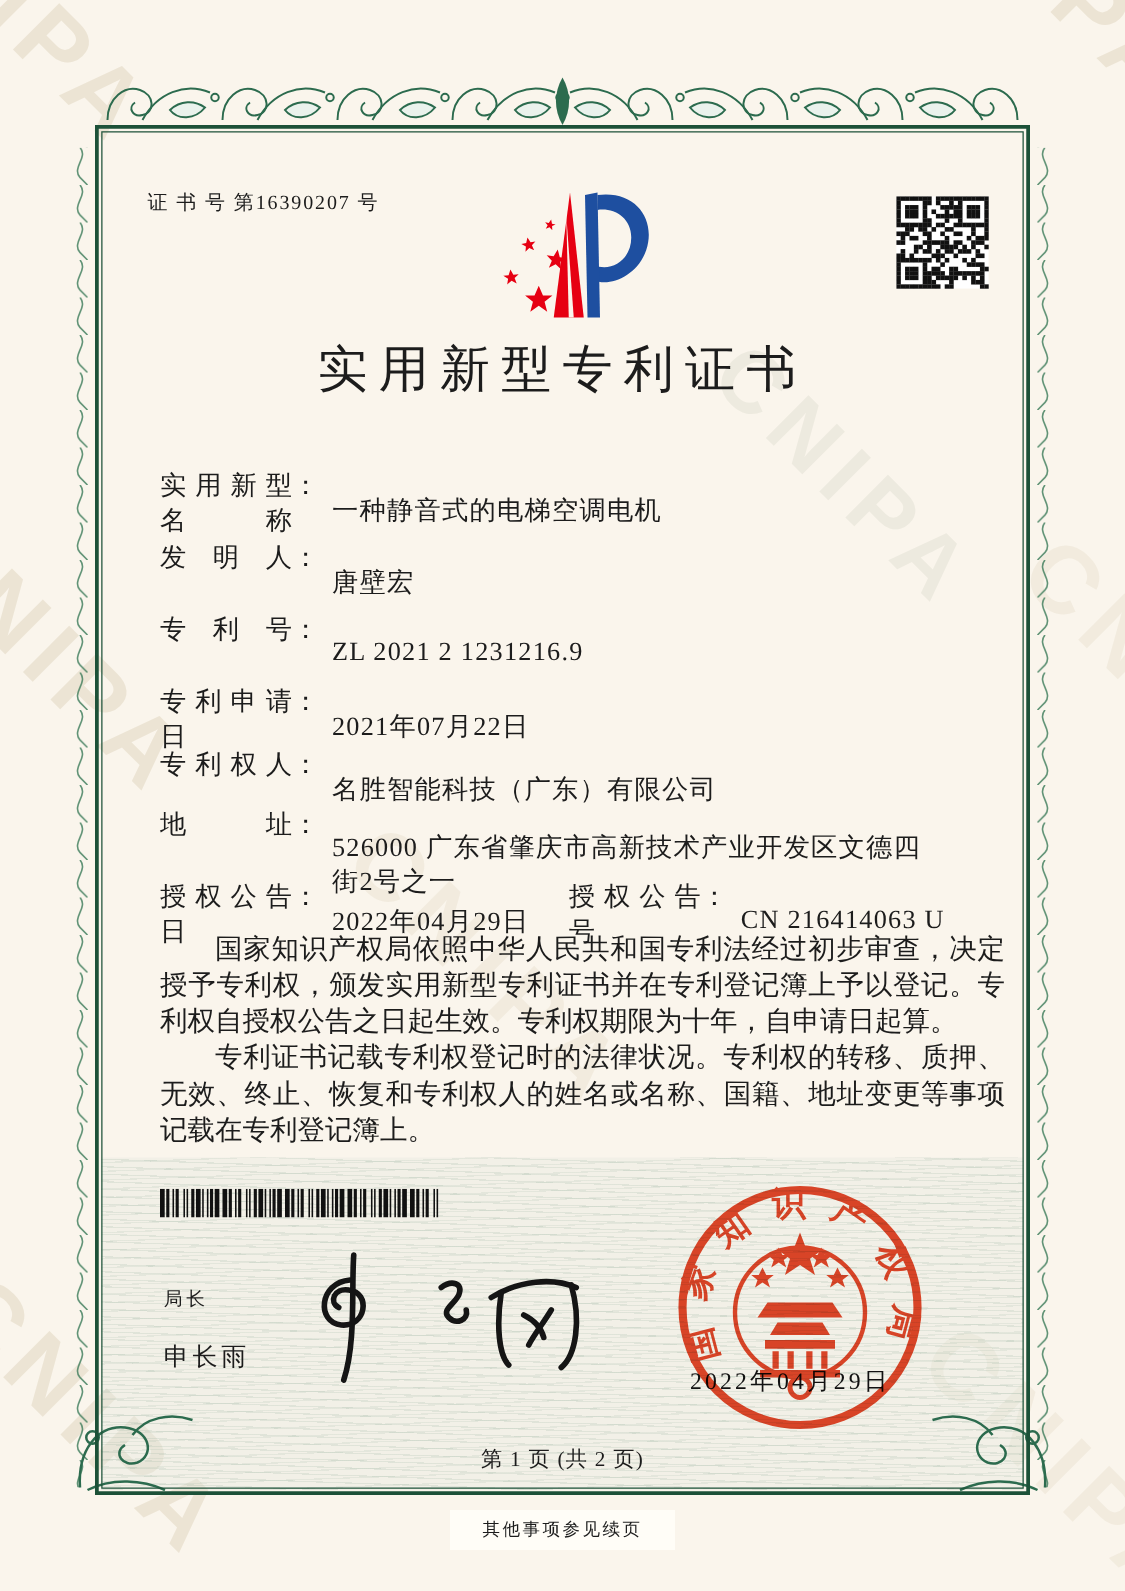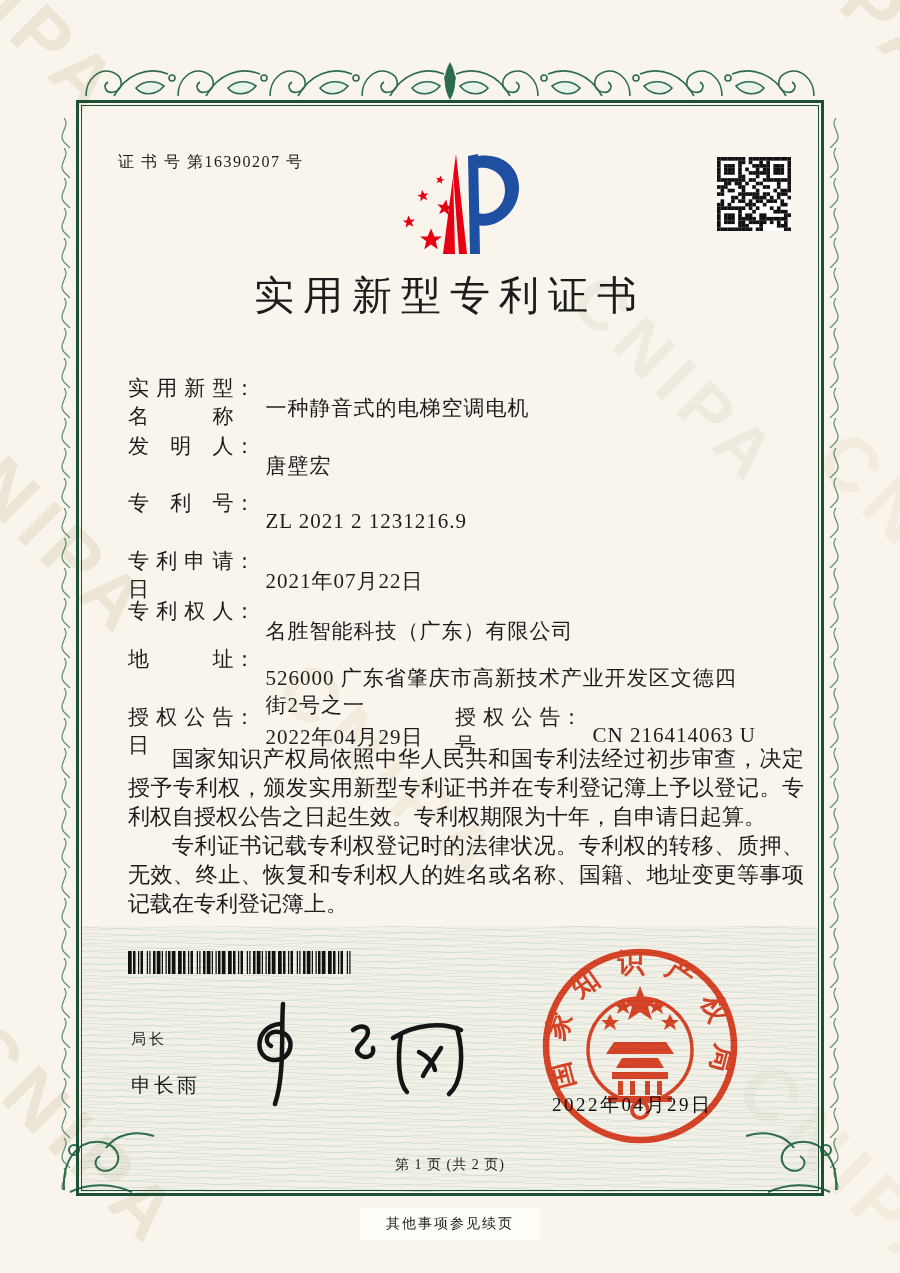--- a/index.html
+++ b/index.html
@@ -37,21 +37,21 @@
   .grant-left{left:128px;}
   .grant-right{left:455px;}
   .paras{left:128px;top:744px;width:676px;font-size:22px;line-height:29px;text-align:justify;}
   .paras p{margin:0;text-indent:2em;}
   .officer-title{left:131px;top:1030px;font-family:"Liberation Sans","DejaVu Sans",sans-serif;
                  font-size:15px;letter-spacing:3px;}
   .officer-name{left:131px;top:1072px;font-family:"Liberation Sans","DejaVu Sans",sans-serif;
                 font-size:20px;letter-spacing:3px;}
   .seal-date{left:552px;top:1092px;font-size:19px;letter-spacing:2.5px;color:#111;z-index:4;}
   .seal-svg{left:528px;top:946px;z-index:5;mix-blend-mode:multiply;opacity:.93;}
-  .page-ind{left:0;top:1156px;width:100%;text-align:center;font-size:14px;letter-spacing:1px;z-index:4;}
+  .page-ind{left:0;top:1156px;width:100%;text-align:center;font-size:17px;letter-spacing:1px;z-index:4;}
   .footer-note{left:0;top:1208px;width:100%;text-align:center;z-index:4;}
   .footer-note span{display:inline-block;background:#fffdf7;padding:7px 26px;font-size:14px;
                     letter-spacing:2px;}
   .qr{left:717px;top:157px;}
   .logo{left:383px;top:150px;}
   .barcode{left:128px;top:951px;z-index:4;}
   .sig{left:235px;top:996px;z-index:4;}
 </style>
 </head>
 <body>

